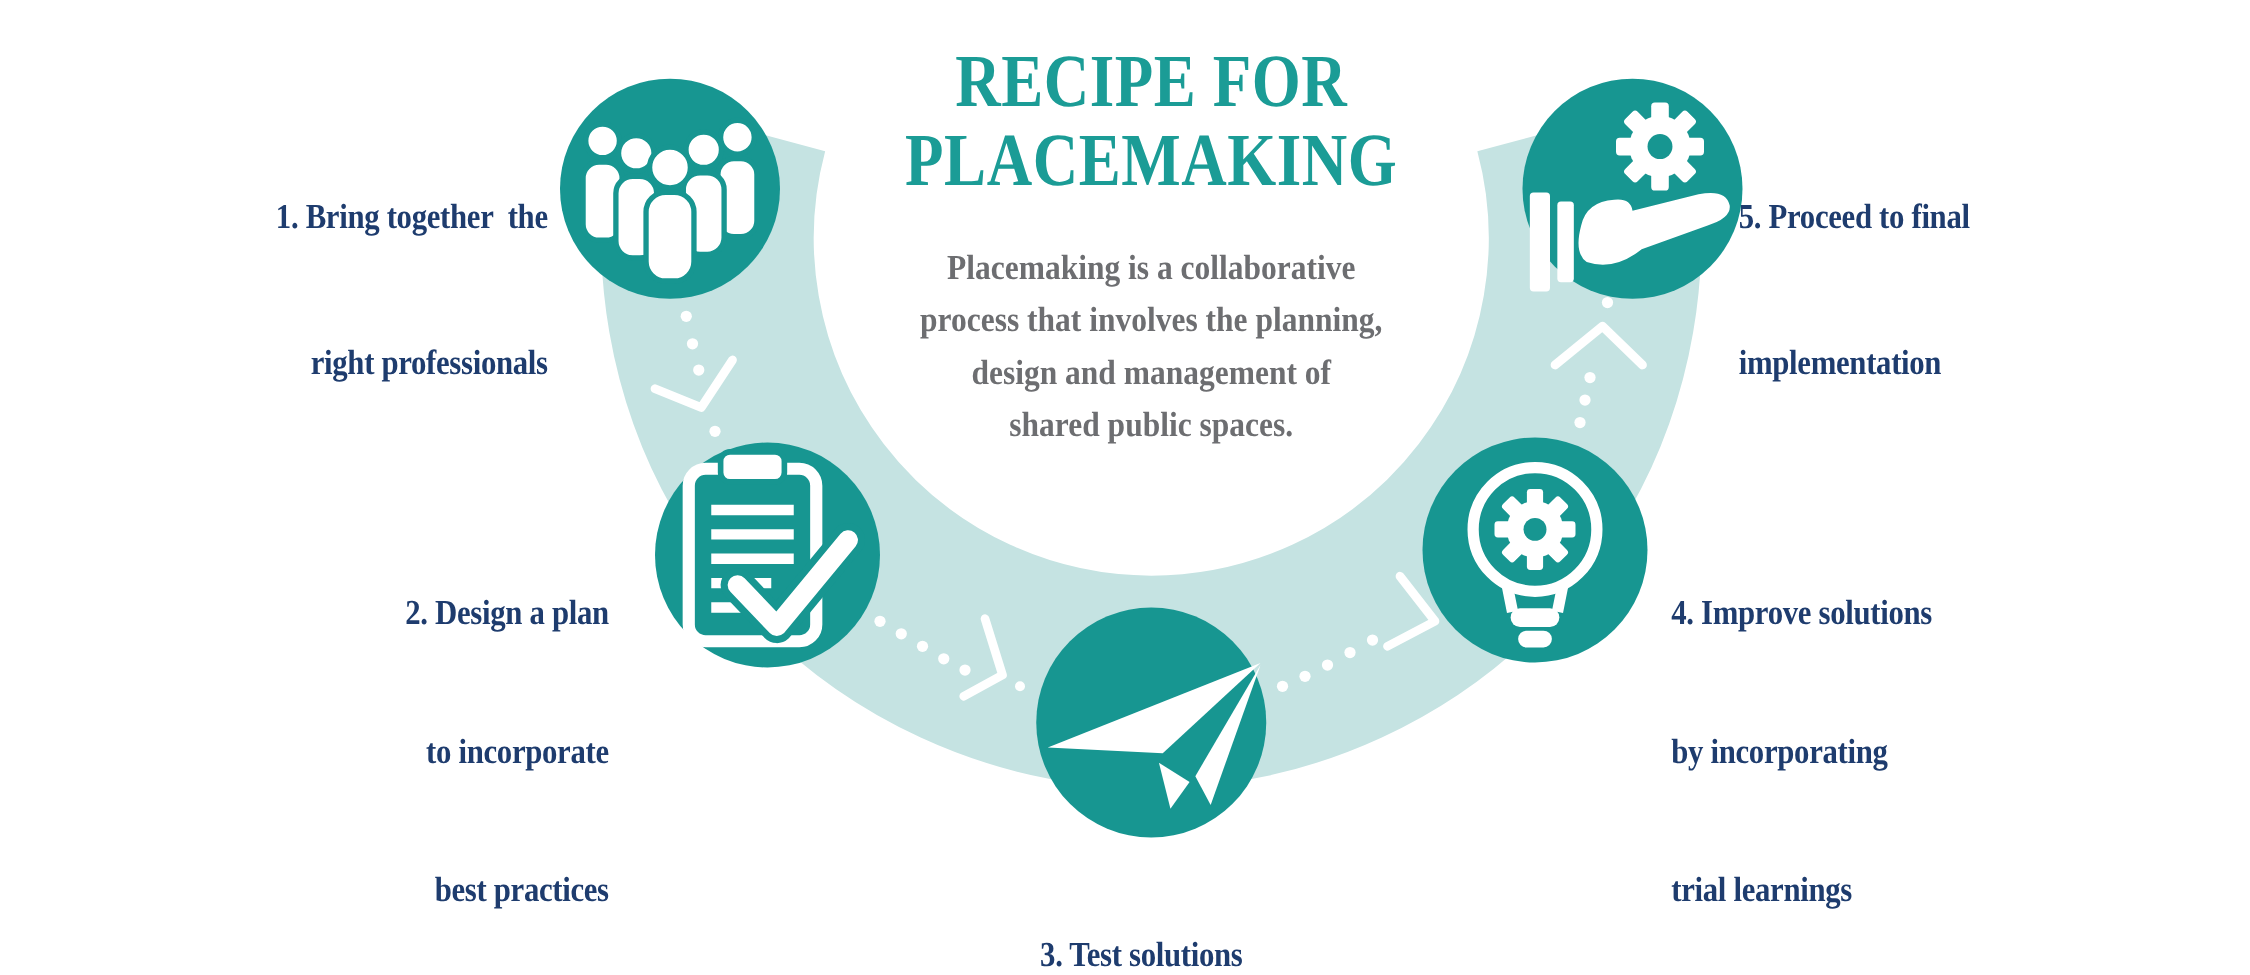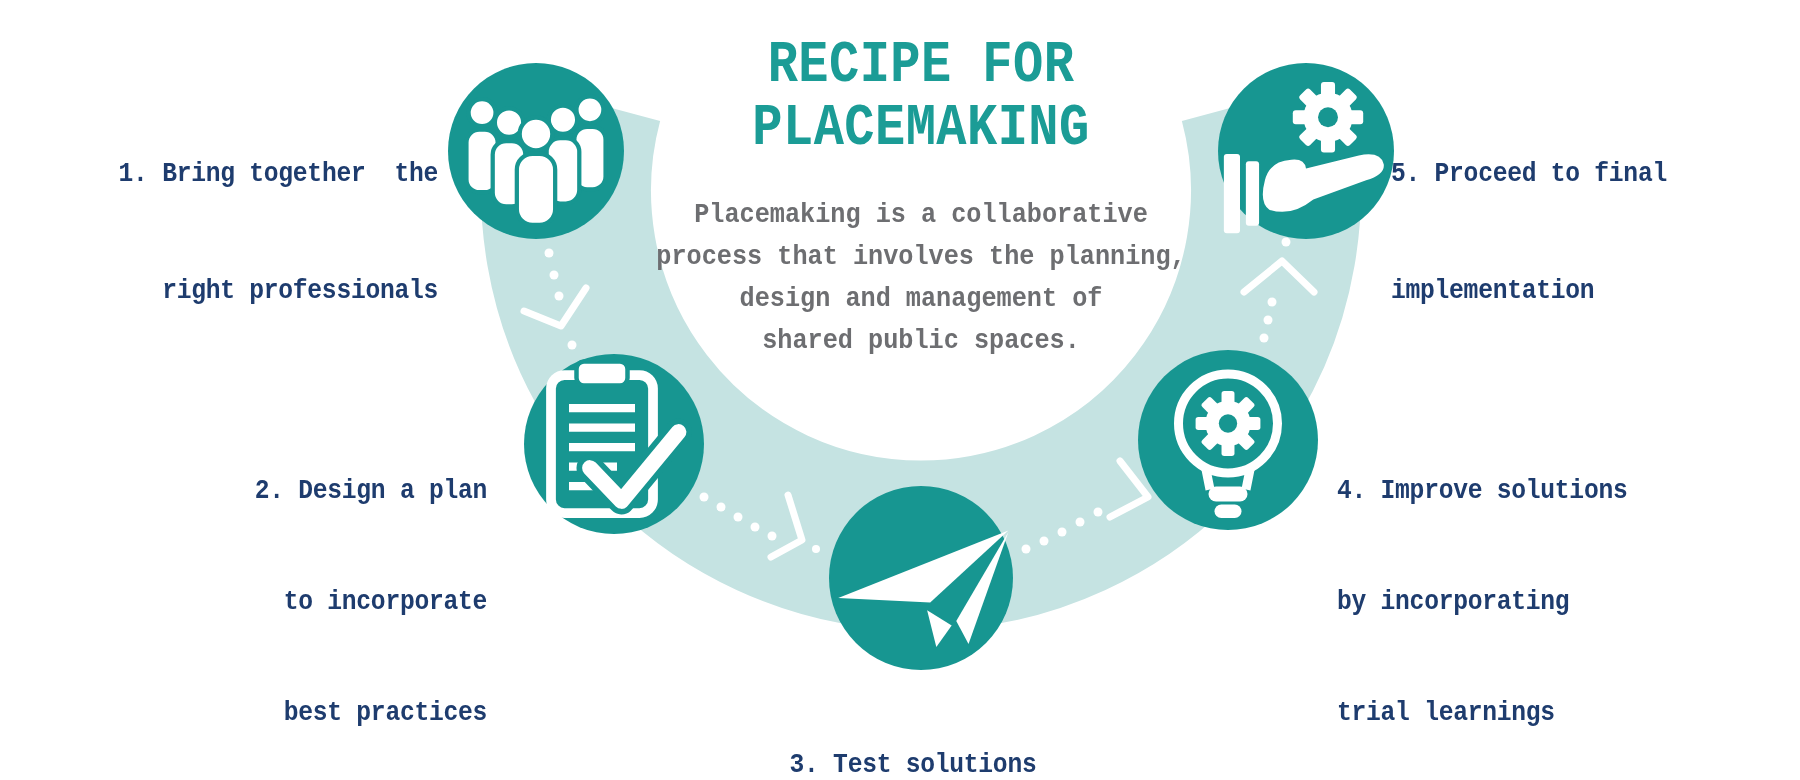--- a/index.html
+++ b/index.html
@@ -1,19 +1,19 @@
 <!DOCTYPE html>
 <html><head>
 <meta charset="utf-8">
 <style>
   html,body { margin:0; padding:0; background:#ffffff; }
   .stage {
     position:relative; width:1800px; height:780px; overflow:hidden;
     background:#ffffff;
-    font-family:Liberation Mono, monospace;
+    font-family:Liberation Serif, serif;
   }
   .band-svg { position:absolute; left:0; top:0; width:1800px; height:780px; }
   .circle { position:absolute; border-radius:50%; background:#179691; }
   .circle svg { position:absolute; left:0; top:0; width:100%; height:100%; }
   .c1 { left:448px; top:63px;  width:176px; height:176px; }
   .c2 { left:524px; top:354px; width:180px; height:180px; }
   .c3 { left:829px; top:486px; width:184px; height:184px; }
   .c4 { left:1138px; top:350px; width:180px; height:180px; }
   .c5 { left:1218px; top:63px; width:176px; height:176px; }
 

